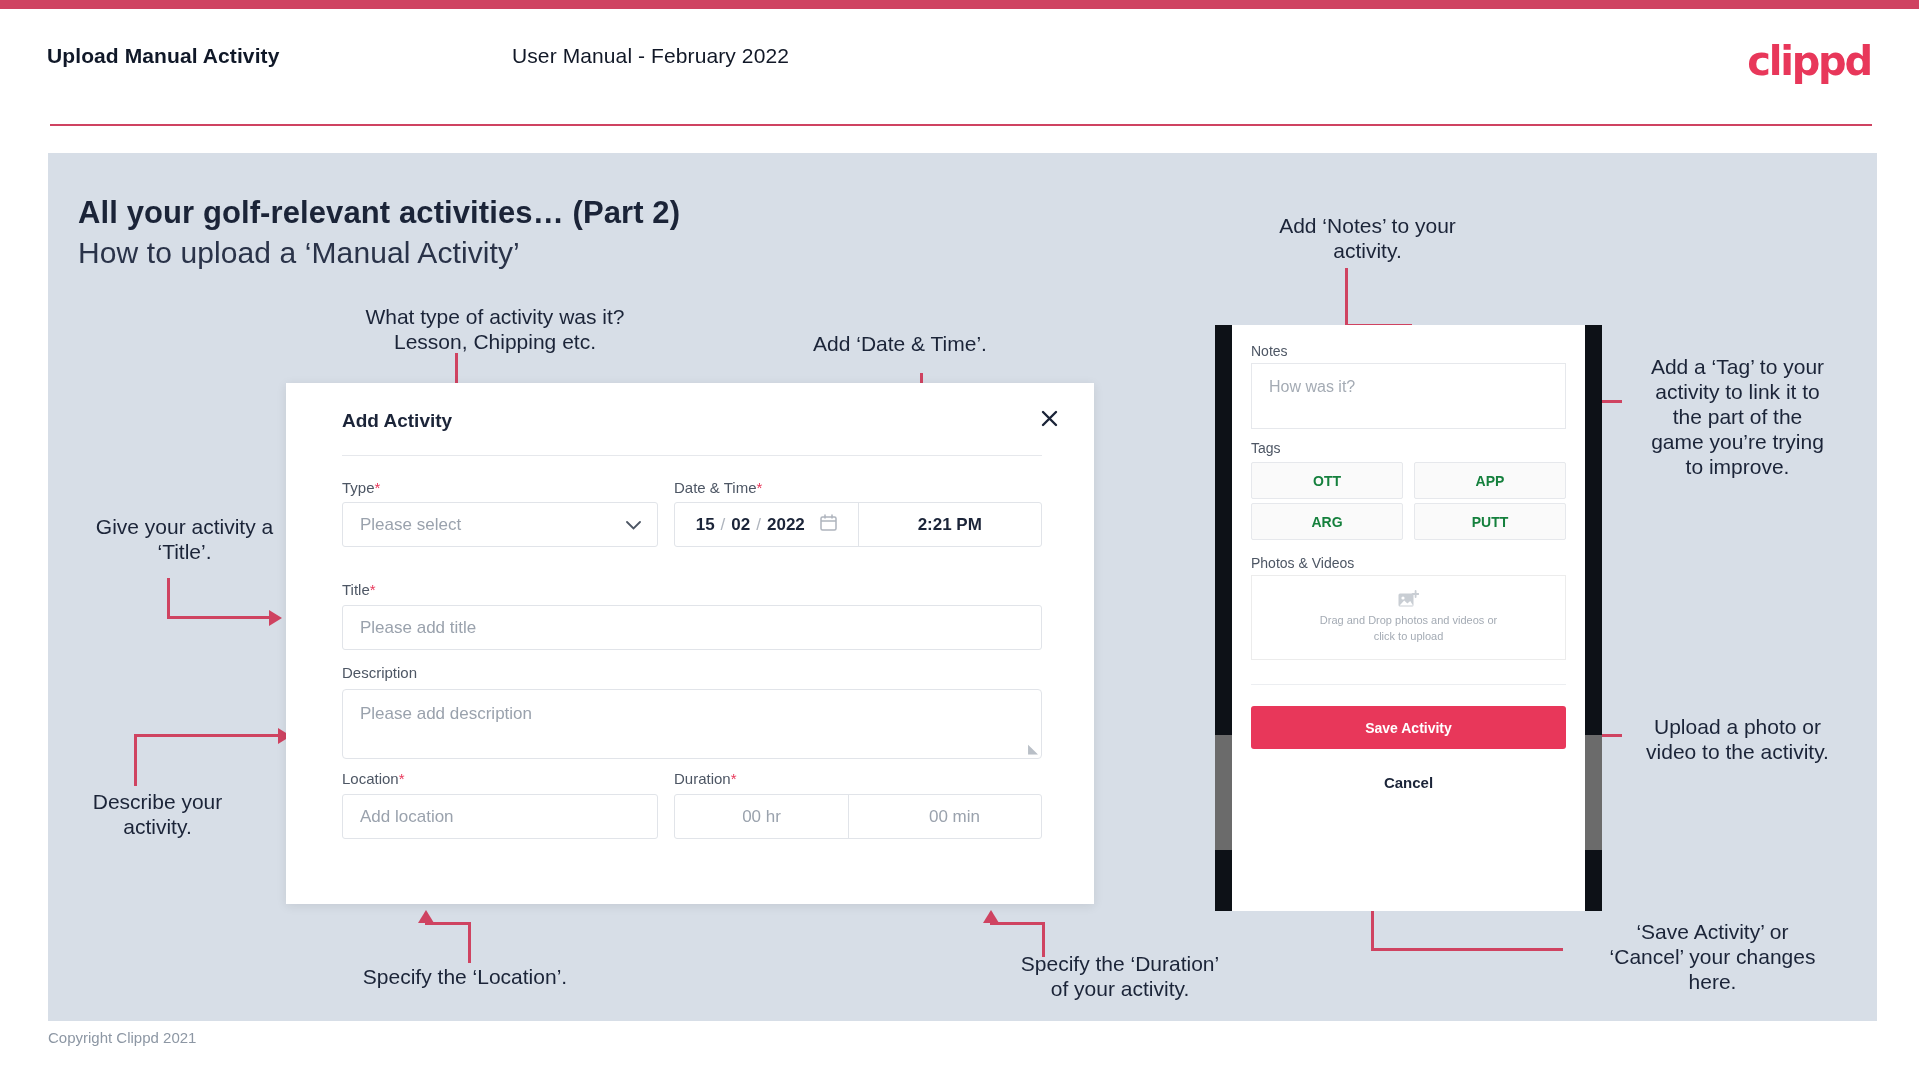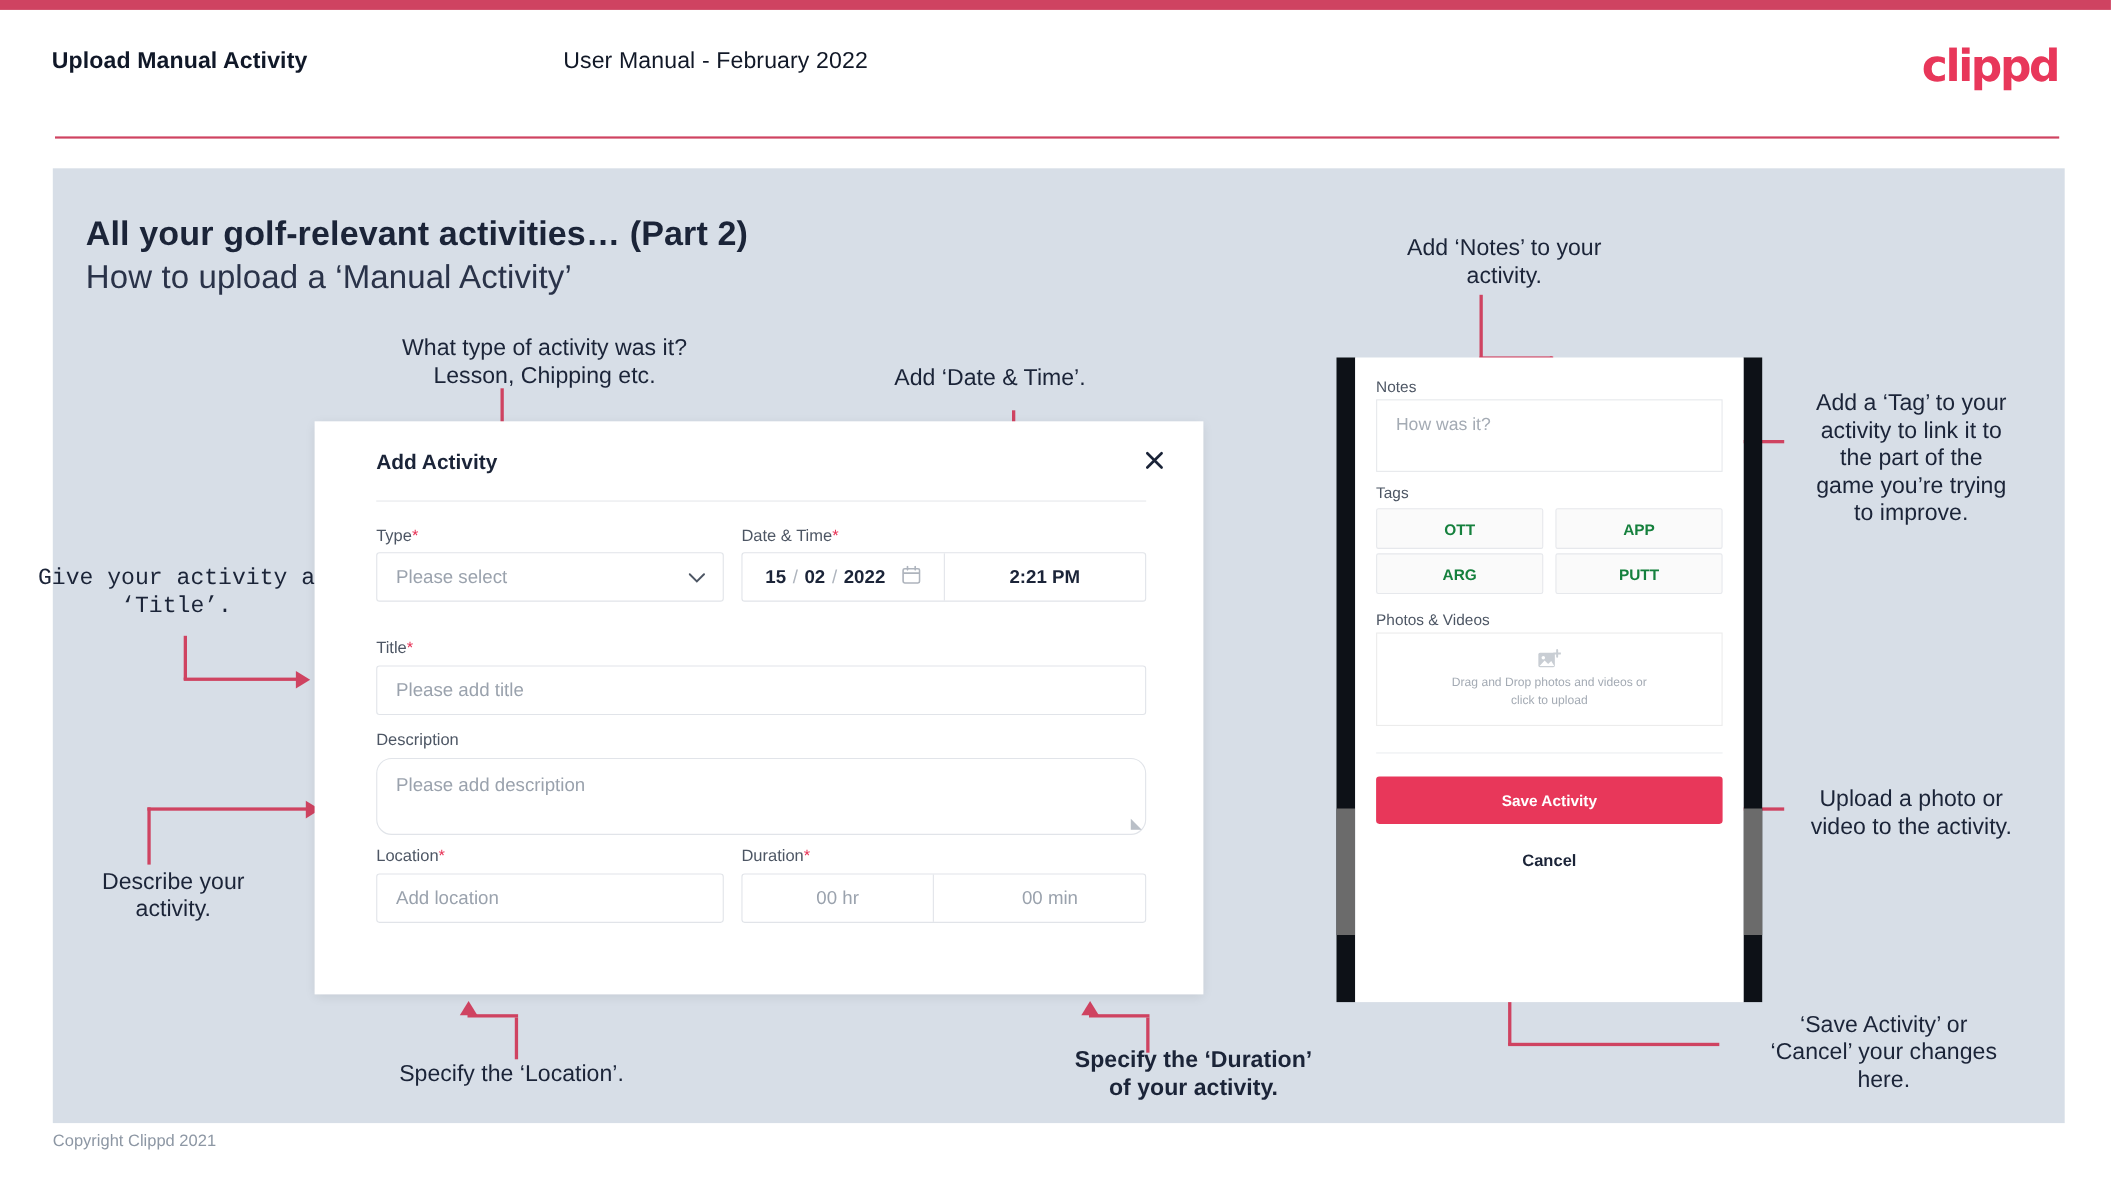--- a/index.html
+++ b/index.html
@@ -121,21 +121,21 @@
     border-right: 1px solid #e1e4e9; height: 100%;
   }
   .dt-left .sl { color: #aeb4bd; font-weight: 400; }
   .dt-right {
     flex: 1; display: flex; align-items: center; justify-content: center;
     font-size: 17px; font-weight: 700; color: #1b2438; height: 100%;
   }
   .cal-ic { margin-left: 9px; }
 
   .ta {
-    position: absolute; border: 1px solid #e1e4e9; border-radius: 14px;
+    position: absolute; border: 1px solid #e1e4e9; border-radius: 4px;
     background: #fff; font-size: 17px; color: #9aa2ad;
     padding: 14px 0 0 17px;
   }
   .ta-grip {
     position: absolute; right: 3px; bottom: 2px;
     font-size: 13px; color: #b9bfc7; transform: scaleX(-1);
   }
 
   .dur-box {
     position: absolute; border: 1px solid #e1e4e9; border-radius: 3px;
@@ -214,38 +214,38 @@
   <div class="ln ln-h" style="left:455px; top:424px; width:62px;"></div>
   <div class="ln ln-v" style="left:514px; top:424px; height:58px;"></div>
   <div class="arw arw-down" style="left:507px; top:480px;"></div>
 
   <div class="anno" style="left:760px; top:332px; width:280px;">Add ‘Date &amp; Time’.</div>
   <div class="ln ln-v" style="left:920px; top:373px; height:53px;"></div>
   <div class="ln ln-h" style="left:920px; top:424px; width:65px;"></div>
   <div class="ln ln-v" style="left:983px; top:424px; height:58px;"></div>
   <div class="arw arw-down" style="left:976px; top:480px;"></div>
 
-  <div class="anno" style="left:28px; top:515px; width:265px;font-family:Liberation Mono, monospace;">Give your activity a
+  <div class="anno" style="left:52px; top:515px; width:265px;">Give your activity a
 ‘Title’.</div>
   <div class="ln ln-v" style="left:167px; top:578px; height:40px;"></div>
   <div class="ln ln-h" style="left:167px; top:616px; width:104px;"></div>
   <div class="arw arw-right" style="left:269px; top:610px;"></div>
 
   <div class="anno" style="left:40px; top:790px; width:235px;">Describe your
 activity.</div>
   <div class="ln ln-v" style="left:134px; top:734px; height:52px;"></div>
   <div class="ln ln-h" style="left:134px; top:734px; width:146px;"></div>
   <div class="arw arw-right" style="left:278px; top:728px;"></div>
 
   <div class="anno" style="left:330px; top:965px; width:270px;">Specify the ‘Location’.</div>
   <div class="ln ln-v" style="left:468px; top:925px; height:38px;"></div>
   <div class="ln ln-h" style="left:425px; top:922px; width:46px;"></div>
   <div class="arw arw-up" style="left:418px; top:910px;"></div>
 
-  <div class="anno" style="left:955px; top:952px; width:260px;font-weight:bold;">Specify the ‘Duration’
+  <div class="anno" style="left:990px; top:952px; width:260px;">Specify the ‘Duration’
 of your activity.</div>
   <div class="ln ln-v" style="left:1042px; top:925px; height:32px;"></div>
   <div class="ln ln-h" style="left:990px; top:922px; width:55px;"></div>
   <div class="arw arw-up" style="left:983px; top:910px;"></div>
 
   <div class="anno" style="left:1225px; top:214px; width:285px;">Add ‘Notes’ to your
 activity.</div>
   <div class="ln ln-v" style="left:1345px; top:268px; height:58px;"></div>
   <div class="ln ln-h" style="left:1345px; top:324px; width:66px;"></div>
   <div class="ln ln-v" style="left:1409px; top:324px; height:30px;"></div>

